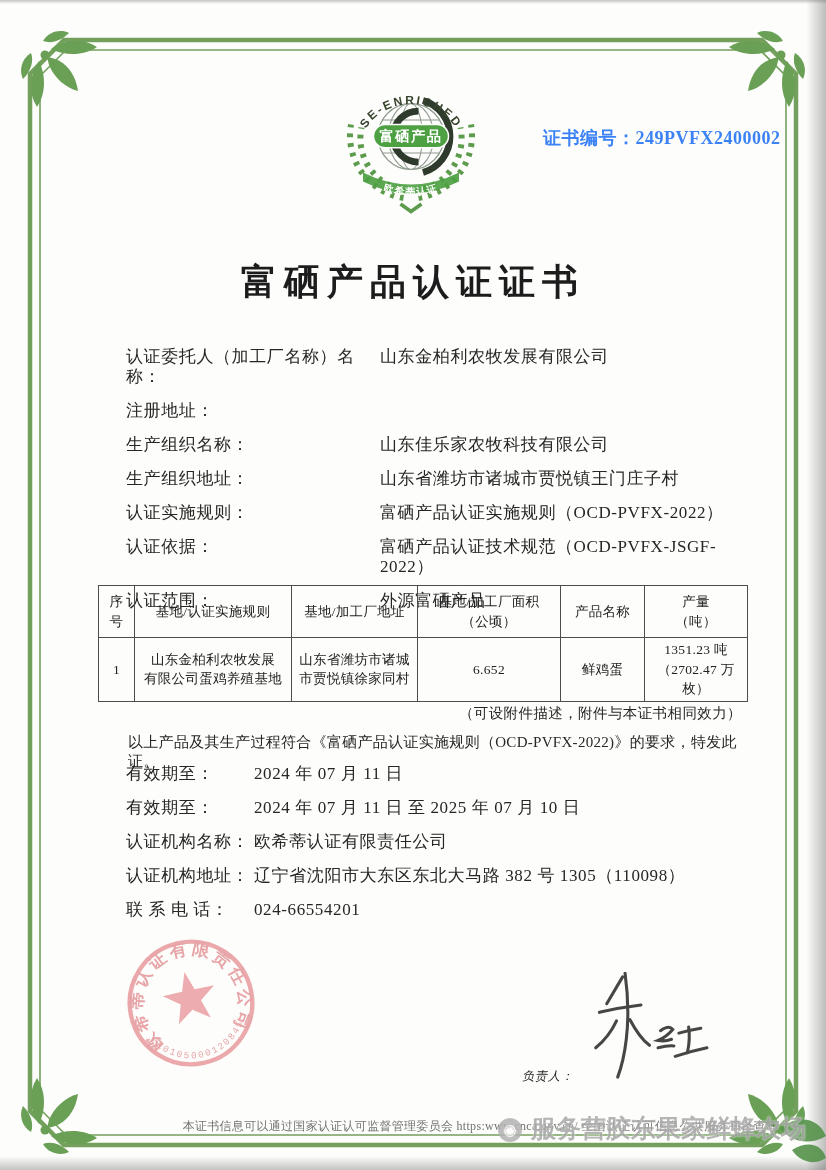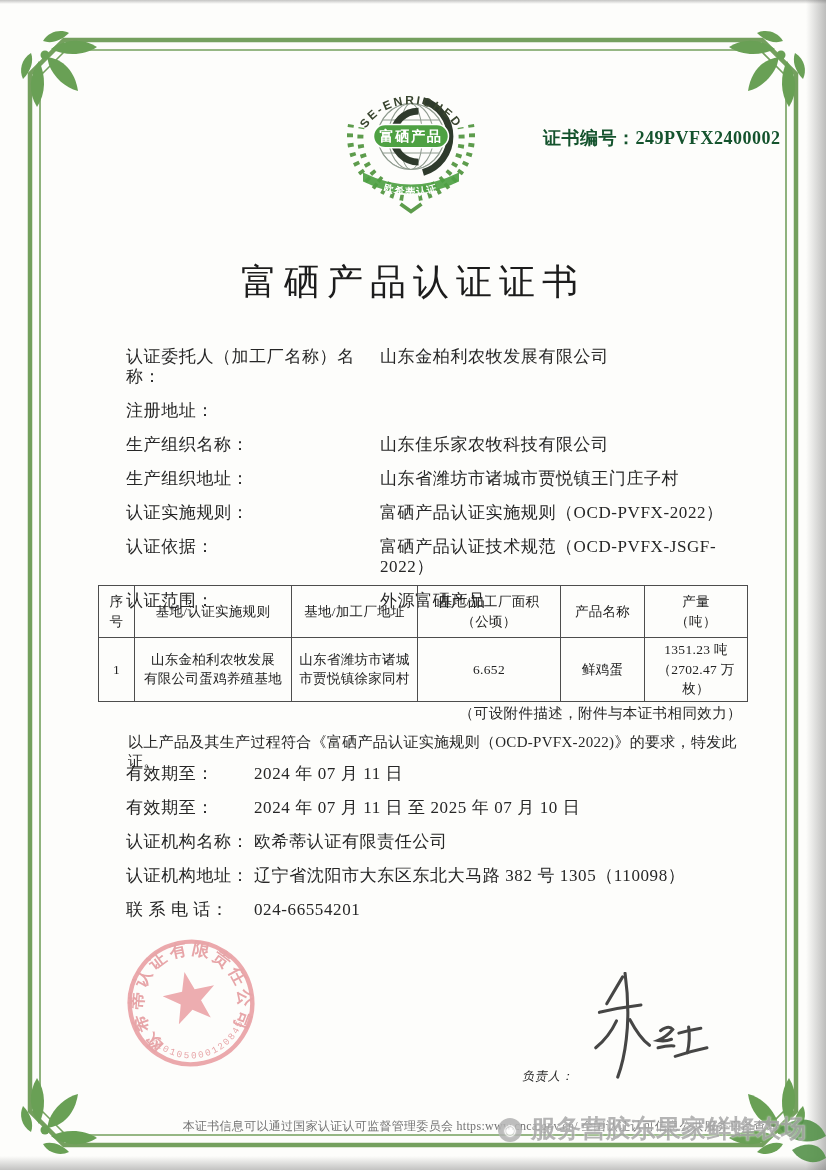--- a/index.html
+++ b/index.html
@@ -7,23 +7,23 @@
     position:relative;width:826px;height:1170px;background:#fdfdfb;
     font-family:"Liberation Serif","DejaVu Serif",serif;color:#262626;
     overflow:hidden;margin:0 auto;
   }
   
   .edge-t{position:absolute;left:0;top:0;right:0;height:4px;background:linear-gradient(to bottom,rgba(90,90,90,.35),rgba(90,90,90,0));}
   .edge-r{position:absolute;right:0;top:0;bottom:0;width:20px;background:linear-gradient(to right,rgba(110,110,110,0),rgba(100,100,100,.42));}
   .edge-b{position:absolute;left:0;bottom:0;right:0;height:14px;background:linear-gradient(to bottom,rgba(110,110,110,0),rgba(100,100,100,.38));}
   svg.frame{position:absolute;left:0;top:0;}
   .logo{position:absolute;left:336px;top:54px;}
-  .cert-no{position:absolute;left:543px;top:126px;font-size:18px;font-weight:700;letter-spacing:.5px;color:#14532d;}
+  .cert-no{position:absolute;left:543px;top:126px;font-size:18px;font-weight:700;letter-spacing:.5px;color:#3b82f6;}
   .title{position:absolute;left:0;top:258px;width:826px;margin:0;text-align:center;
-         font-size:36px;font-weight:400;letter-spacing:7px;color:#1c1c1c;}
+         font-size:36px;font-weight:700;letter-spacing:7px;color:#1c1c1c;}
   .info{position:absolute;left:126px;top:347px;width:640px;}
   .line{display:flex;font-size:17px;line-height:20px;margin-bottom:14px;letter-spacing:.6px;}
   .line .lab{width:254px;flex:none;}
   .line .val{flex:1;}
   table.prod{position:absolute;left:98px;top:585px;border-collapse:collapse;table-layout:fixed;
              font-size:13.5px;color:#222;}
   table.prod td,table.prod th{border:1.4px solid #4d4d4d;text-align:center;vertical-align:middle;
              white-space:pre-line;font-weight:400;padding:2px 4px;letter-spacing:.3px;line-height:1.45;}
   tr.hdr{height:52px;} tr.row{height:63px;}
   .note{position:absolute;right:84px;top:704px;font-size:14.5px;letter-spacing:.4px;}

